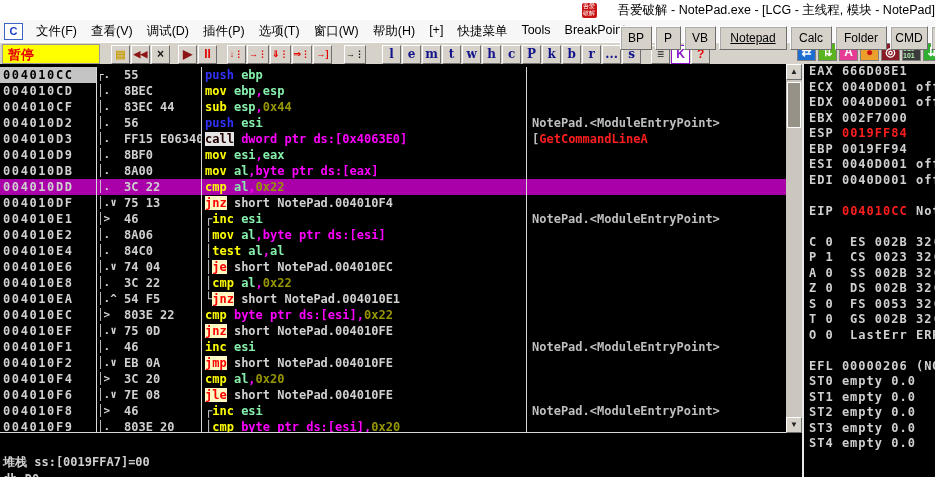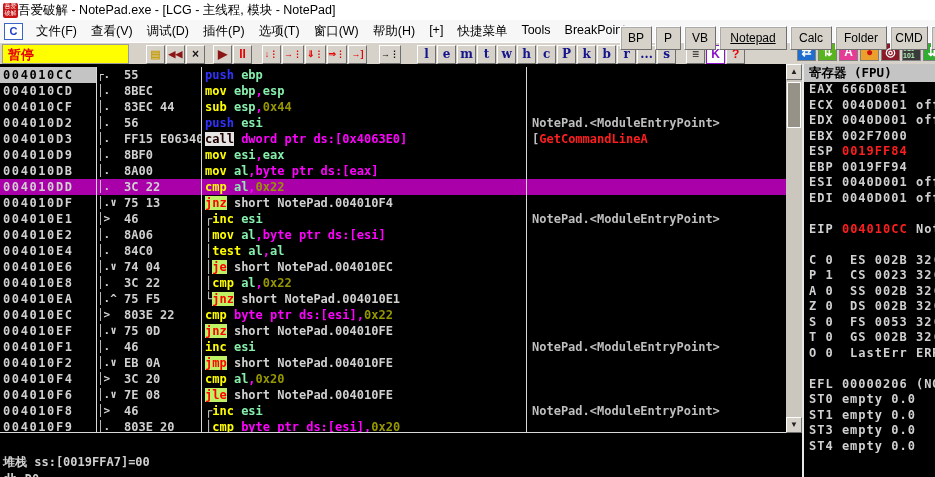--- a/index.html
+++ b/index.html
@@ -1,35 +1,35 @@
 <!DOCTYPE html>
 <html><head>
 <meta charset="utf-8">
 <style>
   html,body{margin:0;padding:0}
   body{width:935px;height:477px;overflow:hidden;background:#000;position:relative;
        font-family:"Liberation Sans",sans-serif;}
   
-  .titlebar{height:20px;background:#ffffff;display:flex;align-items:center;gap:0;
-            padding-left:3px;font-size:12.5px;color:#000;}
+  .titlebar{height:20px;background:#ffffff;display:flex;align-items:center;gap:21px;
+            padding-left:3px;font-size:12.5px;color:#000;justify-content:flex-end;}
   .app-icon{width:15px;height:15px;background:#c81414;color:#fff;font-size:6px;line-height:7px;
             text-align:center;overflow:hidden;border-radius:2px;flex:none;}
   
   .menubar{height:22px;background:#f7f7f7;display:flex;align-items:center;font-size:12.5px;
            color:#000;white-space:nowrap;}
   .cpu-icon{width:17px;height:15px;border:1px solid #3c64c8;color:#1e3cc8;background:#fff;
             font-weight:bold;font-size:11px;display:flex;align-items:center;justify-content:center;
             margin:0 6px 0 4px;flex:none;}
   .menu-item{padding:0 7px;}
   
   .toolbar{height:22px;background:#d6d2ca;display:flex;align-items:center;gap:1px;
            padding-left:2px;border-top:1px solid #ffffff;}
-  .status-box{width:127px;height:20px;background:#ffff00;color:#e60000;font-weight:bold;
+  .status-box{width:98px;height:20px;background:#ffff00;color:#e60000;font-weight:bold;
               font-size:13px;line-height:19px;padding-left:5px;box-sizing:border-box;
-              border:1px solid #9a9a9a;margin-right:16px;flex:none;}
+              border:1px solid #9a9a9a;margin-right:10px;flex:none;}
   .tbtn{min-width:19px;height:19px;background:#d6d2ca;border:1px solid;
         border-color:#ffffff #6e6e6e #6e6e6e #ffffff;display:flex;align-items:center;
         justify-content:center;font-size:12px;font-weight:bold;box-sizing:border-box;
         padding:0 1px;flex:none;}
   .tb-darkred{color:#8c1414}.tb-red{color:#e60000}.tb-black{color:#141414}
   .tb-small{font-size:9px}.tb-folder{color:#c8a014;font-size:11px}
   .tb-letter{color:#14148c;font-family:"DejaVu Serif",serif;font-size:12px;width:19px}
   .tb-kanal{color:#8c14c8;border-color:#8c14c8;background:#fff}
   .tb-help{color:#e60000}
   .tb-sp{height:19px;flex:none}
@@ -55,21 +55,21 @@
           border-right:1px solid #d8d8d8;flex:none;overflow:hidden;}
   .c-addr.sel{background:#c4c4c4;color:#000;}
   .c-hex{width:104px;flex:none;display:flex;overflow:hidden;}
   .c-pre{width:27px;flex:none;color:#d0d0d0;font-size:11px;}
   .c-bytes{color:#d0d0d0;overflow:hidden;}
   .c-dis{width:325px;flex:none;overflow:hidden;border-left:1px solid #d8d8d8;
          padding-left:3px;box-sizing:border-box;}
   .c-cmt{flex:1;overflow:hidden;border-left:1px solid #d8d8d8;padding-left:5px;box-sizing:border-box;}
   .tk-b{color:#3232ff}.tk-y{color:#ffff00}.tk-g{color:#86efac}.tk-m{color:#ff00ff}
   .tk-i{color:#969600}.tk-w{color:#d0d0d0}.tk-c{color:#bebebe}.tk-r{color:#ff1e1e}
-  .tk-jy{background:#bef264;color:#ff0000}
+  .tk-jy{background:#fef9c3;color:#ff0000}
   .tk-cr{background:#e5e5e5;color:#200000}
   
   .scrollbar{position:absolute;left:786px;top:0;width:16px;height:369px;background:#cbc7bf;}
   .sb-btn{position:absolute;left:0;width:16px;height:16px;background:#d6d2ca;border:1px solid;
           border-color:#ffffff #6e6e6e #6e6e6e #ffffff;box-sizing:border-box;font-size:8px;
           color:#222;text-align:center;line-height:13px;font-family:"Liberation Sans",sans-serif;}
   .sb-up{top:0}.sb-down{bottom:0}
   .sb-thumb{position:absolute;left:1px;top:18px;width:14px;height:46px;background:#969288;
             border:1px solid #ffffff;box-sizing:border-box;}
   
@@ -176,41 +176,40 @@
       <div class="drow"><div class="c-addr">004010D3</div><div class="c-hex"><span class="c-pre">│.</span><span class="c-bytes">FF15 E0634000</span></div><div class="c-dis"><span class="tk-cr">call</span><span class="tk-w"> </span><span class="tk-m">dword ptr ds:[0x4063E0]</span></div><div class="c-cmt"><span class="tk-c">[</span><span class="tk-r">GetCommandLineA</span></div></div>
       <div class="drow"><div class="c-addr">004010D9</div><div class="c-hex"><span class="c-pre">│.</span><span class="c-bytes">8BF0</span></div><div class="c-dis"><span class="tk-y">mov </span><span class="tk-g">esi</span><span class="tk-m">,</span><span class="tk-g">eax</span></div><div class="c-cmt"></div></div>
       <div class="drow"><div class="c-addr">004010DB</div><div class="c-hex"><span class="c-pre">│.</span><span class="c-bytes">8A00</span></div><div class="c-dis"><span class="tk-y">mov </span><span class="tk-g">al</span><span class="tk-m">,</span><span class="tk-m">byte ptr ds:[eax]</span></div><div class="c-cmt"></div></div>
       <div class="drow hl"><div class="c-addr">004010DD</div><div class="c-hex"><span class="c-pre">│.</span><span class="c-bytes">3C 22</span></div><div class="c-dis"><span class="tk-y">cmp </span><span class="tk-g">al</span><span class="tk-m">,</span><span class="tk-i">0x22</span></div><div class="c-cmt"></div></div>
       <div class="drow"><div class="c-addr">004010DF</div><div class="c-hex"><span class="c-pre">│.∨</span><span class="c-bytes">75 13</span></div><div class="c-dis"><span class="tk-jy">jnz</span><span class="tk-w"> short NotePad.004010F4</span></div><div class="c-cmt"></div></div>
       <div class="drow"><div class="c-addr">004010E1</div><div class="c-hex"><span class="c-pre">│&gt;</span><span class="c-bytes">46</span></div><div class="c-dis"><span class="tk-w">┌</span><span class="tk-y">inc </span><span class="tk-g">esi</span></div><div class="c-cmt"><span class="tk-c">NotePad.&lt;ModuleEntryPoint&gt;</span></div></div>
       <div class="drow"><div class="c-addr">004010E2</div><div class="c-hex"><span class="c-pre">│.</span><span class="c-bytes">8A06</span></div><div class="c-dis"><span class="tk-w">│</span><span class="tk-y">mov </span><span class="tk-g">al</span><span class="tk-m">,</span><span class="tk-m">byte ptr ds:[esi]</span></div><div class="c-cmt"></div></div>
       <div class="drow"><div class="c-addr">004010E4</div><div class="c-hex"><span class="c-pre">│.</span><span class="c-bytes">84C0</span></div><div class="c-dis"><span class="tk-w">│</span><span class="tk-y">test </span><span class="tk-g">al</span><span class="tk-m">,</span><span class="tk-g">al</span></div><div class="c-cmt"></div></div>
       <div class="drow"><div class="c-addr">004010E6</div><div class="c-hex"><span class="c-pre">│.∨</span><span class="c-bytes">74 04</span></div><div class="c-dis"><span class="tk-w">│</span><span class="tk-jy">je</span><span class="tk-w"> short NotePad.004010EC</span></div><div class="c-cmt"></div></div>
       <div class="drow"><div class="c-addr">004010E8</div><div class="c-hex"><span class="c-pre">│.</span><span class="c-bytes">3C 22</span></div><div class="c-dis"><span class="tk-w">│</span><span class="tk-y">cmp </span><span class="tk-g">al</span><span class="tk-m">,</span><span class="tk-i">0x22</span></div><div class="c-cmt"></div></div>
-      <div class="drow"><div class="c-addr">004010EA</div><div class="c-hex"><span class="c-pre">│.^</span><span class="c-bytes">75 F5</span></div><div class="c-dis"><span class="tk-w">└</span><span class="tk-jy">jnz</span><span class="tk-w"> short NotePad.004010E1</span></div><div class="c-cmt"></div></div>
+      <div class="drow"><div class="c-addr">004010EA</div><div class="c-hex"><span class="c-pre">│.^</span><span class="c-bytes">54 F5</span></div><div class="c-dis"><span class="tk-w">└</span><span class="tk-jy">jnz</span><span class="tk-w"> short NotePad.004010E1</span></div><div class="c-cmt"></div></div>
       <div class="drow"><div class="c-addr">004010EC</div><div class="c-hex"><span class="c-pre">│&gt;</span><span class="c-bytes">803E 22</span></div><div class="c-dis"><span class="tk-y">cmp </span><span class="tk-m">byte ptr ds:[esi]</span><span class="tk-m">,</span><span class="tk-i">0x22</span></div><div class="c-cmt"></div></div>
       <div class="drow"><div class="c-addr">004010EF</div><div class="c-hex"><span class="c-pre">│.∨</span><span class="c-bytes">75 0D</span></div><div class="c-dis"><span class="tk-jy">jnz</span><span class="tk-w"> short NotePad.004010FE</span></div><div class="c-cmt"></div></div>
       <div class="drow"><div class="c-addr">004010F1</div><div class="c-hex"><span class="c-pre">│.</span><span class="c-bytes">46</span></div><div class="c-dis"><span class="tk-y">inc </span><span class="tk-g">esi</span></div><div class="c-cmt"><span class="tk-c">NotePad.&lt;ModuleEntryPoint&gt;</span></div></div>
       <div class="drow"><div class="c-addr">004010F2</div><div class="c-hex"><span class="c-pre">│.∨</span><span class="c-bytes">EB 0A</span></div><div class="c-dis"><span class="tk-jy">jmp</span><span class="tk-w"> short NotePad.004010FE</span></div><div class="c-cmt"></div></div>
       <div class="drow"><div class="c-addr">004010F4</div><div class="c-hex"><span class="c-pre">│&gt;</span><span class="c-bytes">3C 20</span></div><div class="c-dis"><span class="tk-y">cmp </span><span class="tk-g">al</span><span class="tk-m">,</span><span class="tk-i">0x20</span></div><div class="c-cmt"></div></div>
       <div class="drow"><div class="c-addr">004010F6</div><div class="c-hex"><span class="c-pre">│.∨</span><span class="c-bytes">7E 08</span></div><div class="c-dis"><span class="tk-jy">jle</span><span class="tk-w"> short NotePad.004010FE</span></div><div class="c-cmt"></div></div>
       <div class="drow"><div class="c-addr">004010F8</div><div class="c-hex"><span class="c-pre">│&gt;</span><span class="c-bytes">46</span></div><div class="c-dis"><span class="tk-w">┌</span><span class="tk-y">inc </span><span class="tk-g">esi</span></div><div class="c-cmt"><span class="tk-c">NotePad.&lt;ModuleEntryPoint&gt;</span></div></div>
       <div class="drow"><div class="c-addr">004010F9</div><div class="c-hex"><span class="c-pre">│.</span><span class="c-bytes">803E 20</span></div><div class="c-dis"><span class="tk-w">│</span><span class="tk-y">cmp </span><span class="tk-m">byte ptr ds:[esi]</span><span class="tk-m">,</span><span class="tk-i">0x20</span></div><div class="c-cmt"></div></div>
     </div>
 
   <div class="scrollbar">
     <div class="sb-btn sb-up">▲</div>
     <div class="sb-thumb"></div>
     <div class="sb-btn sb-down">▼</div>
   </div>
 
   <div class="vsep"></div>
 
   <div class="reg-panel">
-    <div class="reg-header">寄存器 (FPU)</div>
     <div id="reg-rows">
         <div class="rrow"><span class="tk-w">EAX 666D08E1</span></div>
         <div class="rrow"><span class="tk-w">ECX 0040D001 off</span></div>
         <div class="rrow"><span class="tk-w">EDX 0040D001 off</span></div>
         <div class="rrow"><span class="tk-w">EBX 002F7000</span></div>
         <div class="rrow"><span class="tk-w">ESP </span><span class="tk-r">0019FF84</span></div>
         <div class="rrow"><span class="tk-w">EBP 0019FF94</span></div>
         <div class="rrow"><span class="tk-w">ESI 0040D001 off</span></div>
         <div class="rrow"><span class="tk-w">EDI 0040D001 off</span></div>
         <div class="rrow"></div>
@@ -220,20 +219,21 @@
         <div class="rrow"><span class="tk-w">P 1  CS 0023 32(</span></div>
         <div class="rrow"><span class="tk-w">A 0  SS 002B 32(</span></div>
         <div class="rrow"><span class="tk-w">Z 0  DS 002B 32(</span></div>
         <div class="rrow"><span class="tk-w">S 0  FS 0053 32(</span></div>
         <div class="rrow"><span class="tk-w">T 0  GS 002B 32(</span></div>
         <div class="rrow"><span class="tk-w">O 0  LastErr ERR</span></div>
         <div class="rrow"></div>
         <div class="rrow"><span class="tk-w">EFL 00000206 (NO</span></div>
         <div class="rrow"><span class="tk-w">ST0 empty 0.0</span></div>
         <div class="rrow"><span class="tk-w">ST1 empty 0.0</span></div>
+        <div class="rrow"><span class="tk-w">ST2 empty 0.0</span></div>
         <div class="rrow"><span class="tk-w">ST3 empty 0.0</span></div>
         <div class="rrow"><span class="tk-w">ST4 empty 0.0</span></div>
       </div>
   </div>
 
   <div class="info-pane" id="info-pane">
       <div class="info-line">堆栈 ss:[0019FFA7]=00</div>
       <div class="info-line">dh=D0</div>
     </div>
 </div>

